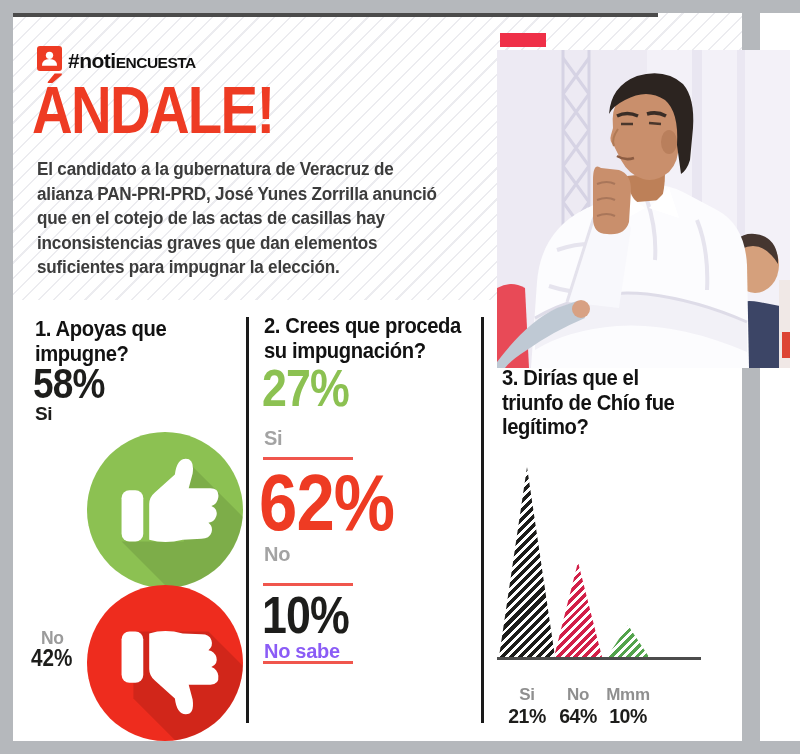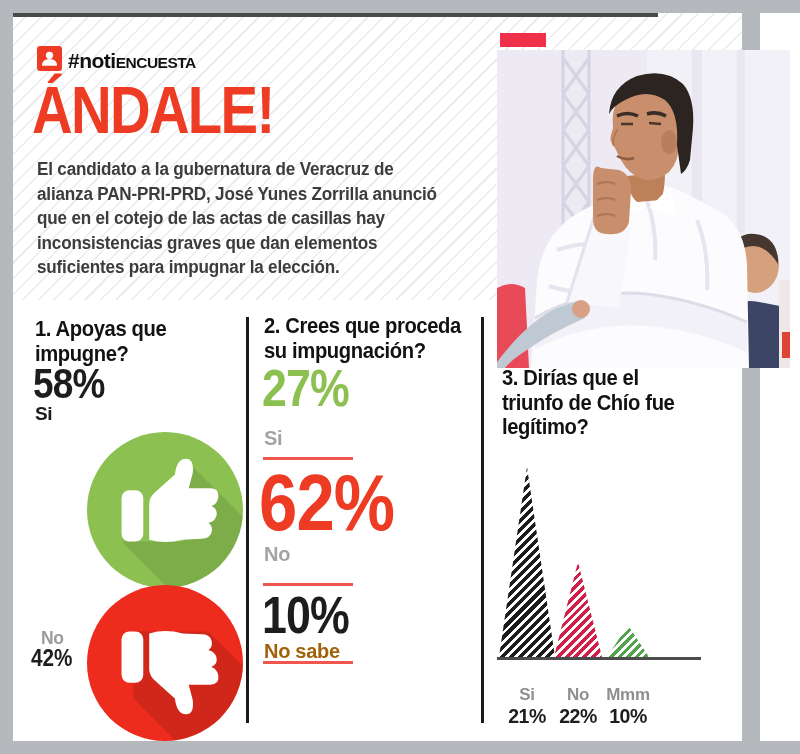--- a/index.html
+++ b/index.html
@@ -46,21 +46,21 @@
   .lbl{position:absolute;z-index:3;font-weight:bold;line-height:1;letter-spacing:-0.3px;}
   .v58{left:33px;top:362px;font-size:43px;color:#1d1d1b;}
   .l-si1{left:35px;top:404px;font-size:19px;color:#1d1d1b;}
   .l-no1{left:41px;top:630px;font-size:17.5px;color:#9b9b9b;}
   .v42{left:31px;top:647px;font-size:23px;color:#1d1d1b;transform:scaleX(0.9);transform-origin:0 0;font-weight:bold;position:absolute;z-index:3;line-height:1;}
   .v27{left:262px;top:362px;font-size:52px;color:#8cc152;}
   .l-si2{left:264px;top:428px;font-size:20px;color:#a3a3a3;}
   .v62{left:259px;top:463px;font-size:80px;color:#ee3b23;}
   .l-no2{left:264px;top:544px;font-size:20px;color:#a3a3a3;}
   .v10{left:262px;top:589px;font-size:52px;color:#1d1d1b;}
-  .l-ns{left:264px;top:641px;font-size:20px;color:#a16207;}
+  .l-ns{left:264px;top:641px;font-size:20px;color:#8b5cf6;}
   .redhr{position:absolute;width:90px;height:2.5px;background:#f0564d;z-index:3;}
   .hr1{left:263px;top:457px;} .hr2{left:263px;top:583px;} .hr3{left:263px;top:661px;}
   
   .tri{position:absolute;z-index:3;clip-path:polygon(50% 0,0 100%,100% 100%);}
   .tri-si{left:499px;width:56px;background:repeating-linear-gradient(135deg,#1c1c1a 0 3.6px,#ffffff 3.6px 6.4px);}
   .tri-no{left:554px;width:48px;background:repeating-linear-gradient(135deg,#d21f48 0 3.4px,#ffffff 3.4px 6.2px);}
   .tri-mmm{left:607px;width:42px;background:repeating-linear-gradient(135deg,#53a34c 0 3.2px,#ffffff 3.2px 6px);}
   .axis{position:absolute;left:497px;top:657px;width:204px;height:3px;background:#4c4c4c;z-index:3;}
   .cat{position:absolute;top:686px;width:64px;text-align:center;z-index:3;font-weight:bold;}
   .cat .cname{display:block;font-size:17px;color:#8f8f8f;line-height:1;letter-spacing:-0.3px;}
@@ -213,20 +213,20 @@
   <div class="tri tri-no" style="height: 95px; top: 562px;"></div>
   <div class="tri tri-mmm" style="height: 31.6667px; top: 625.333px;"></div>
   <div class="axis"></div>
 
   <div class="cat c1">
     <span class="cname">Si</span>
     <span class="cval">21%</span>
   </div>
   <div class="cat c2">
     <span class="cname">No</span>
-    <span class="cval">22%</span>
+    <span class="cval">64%</span>
   </div>
   <div class="cat c3">
     <span class="cname">Mmm</span>
     <span class="cval">10%</span>
   </div>
 
 </div>
 
 </body></html>

